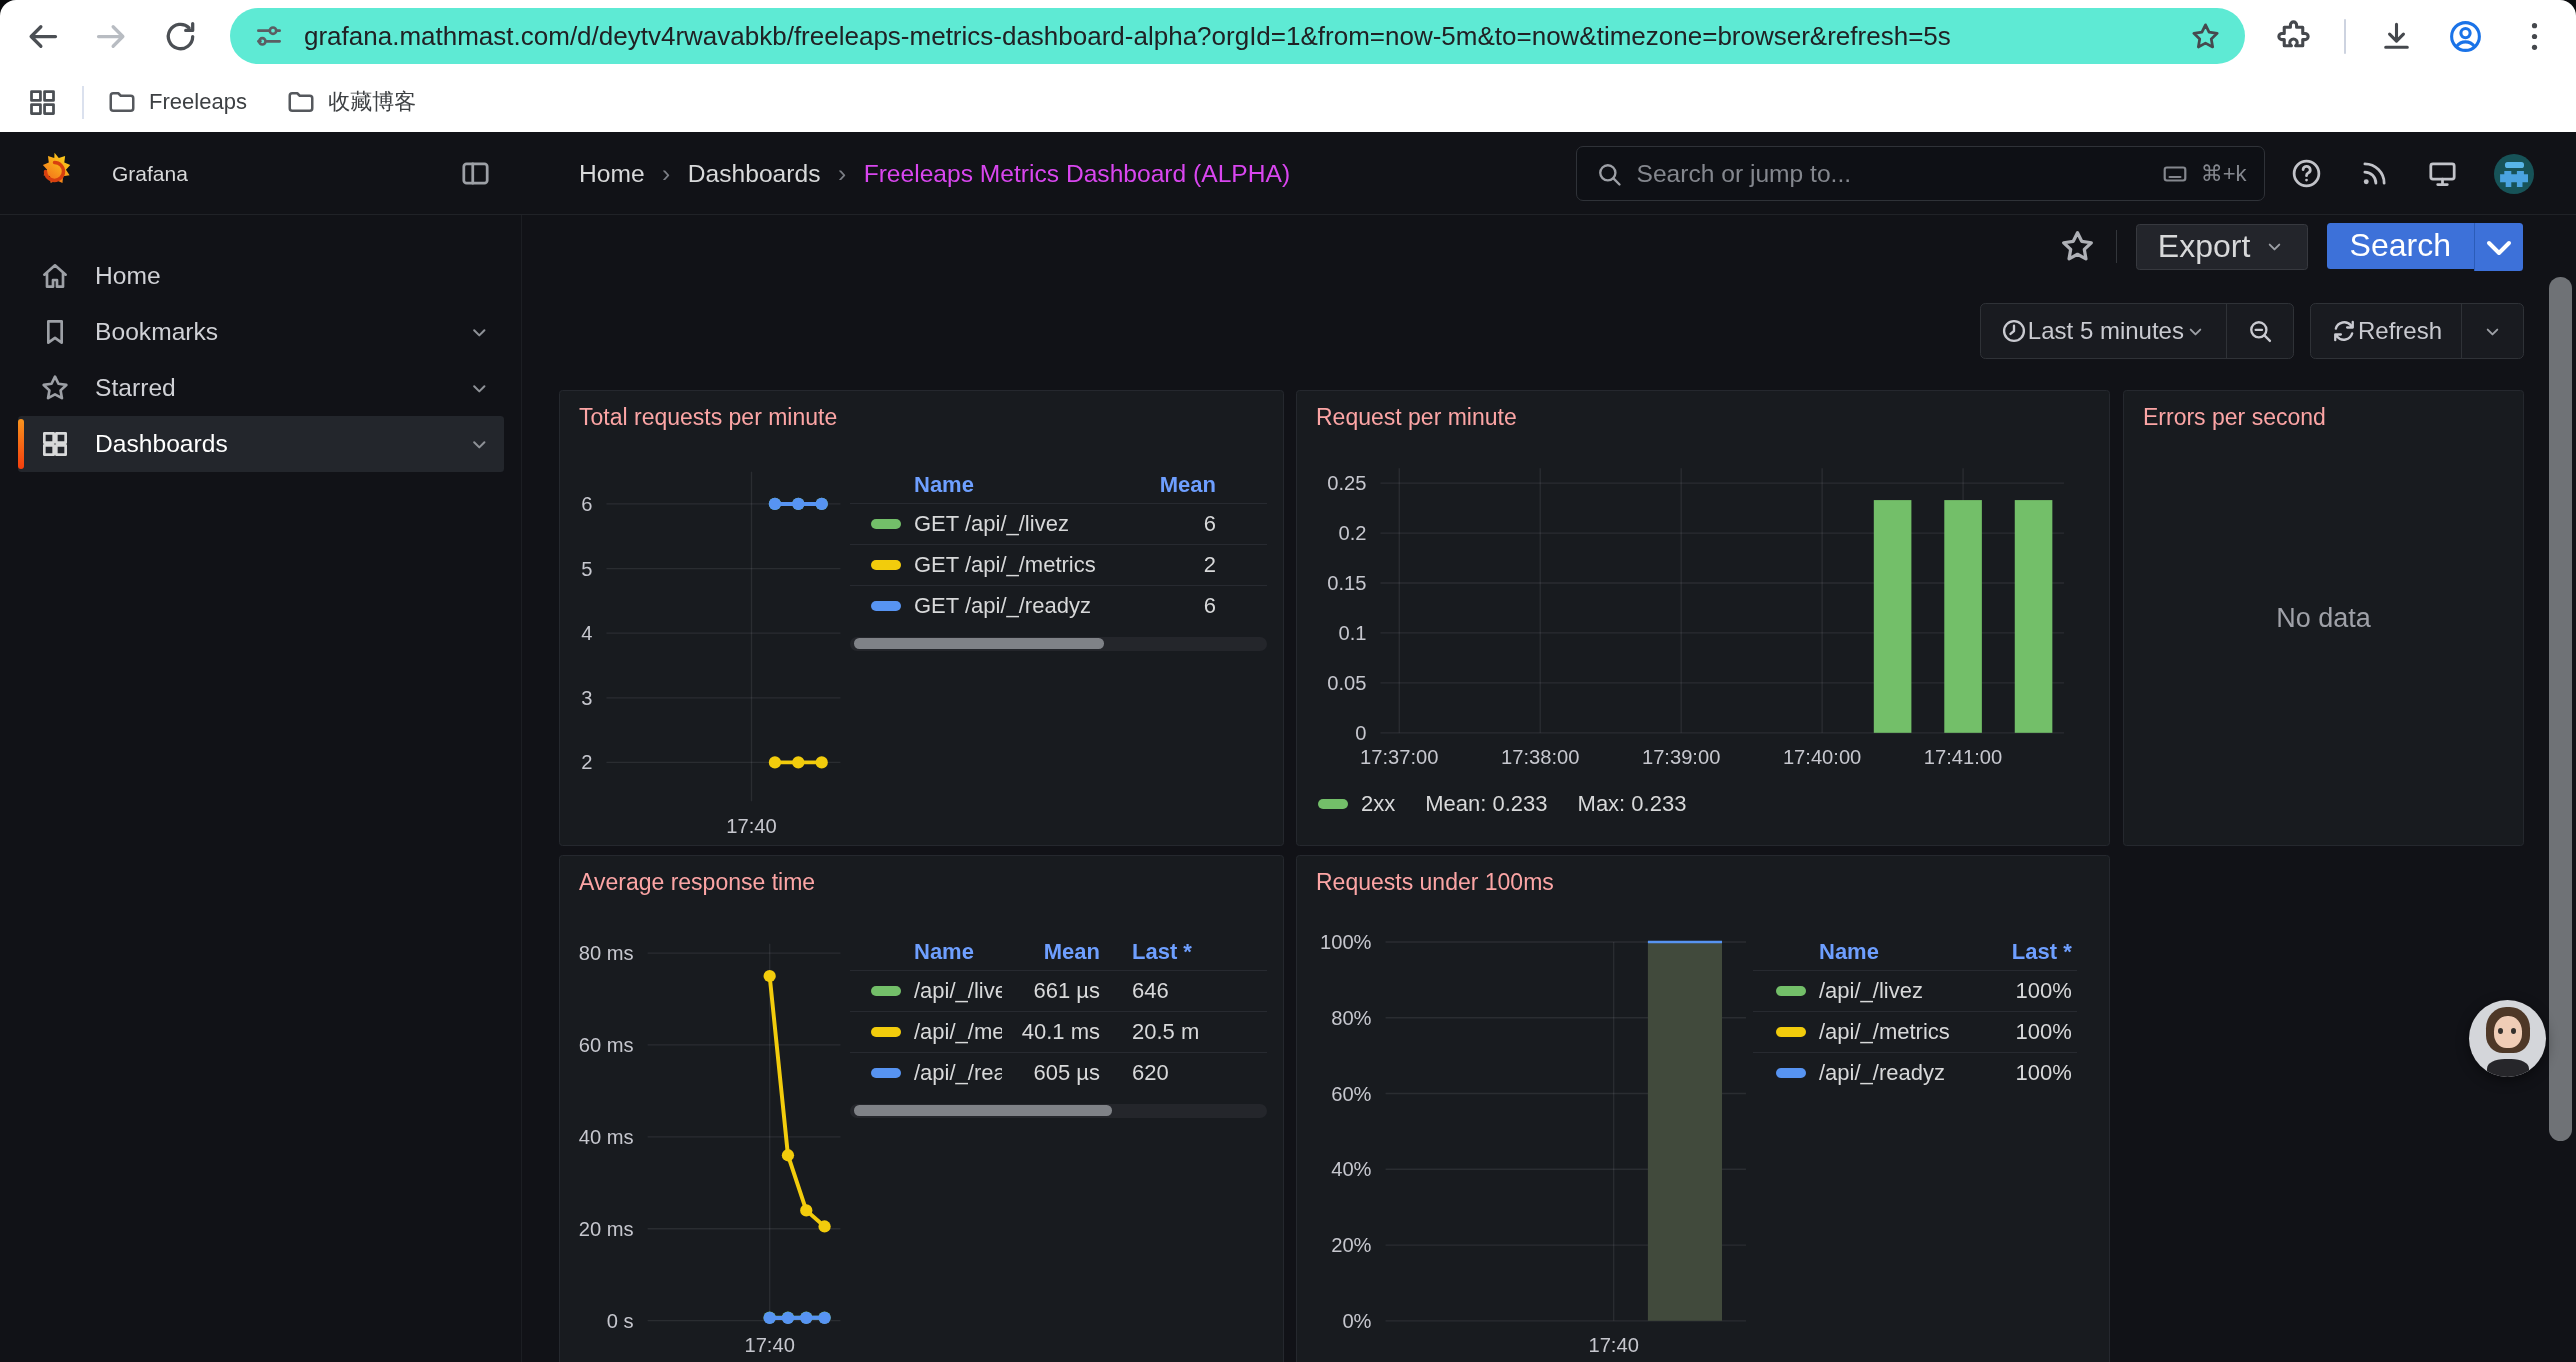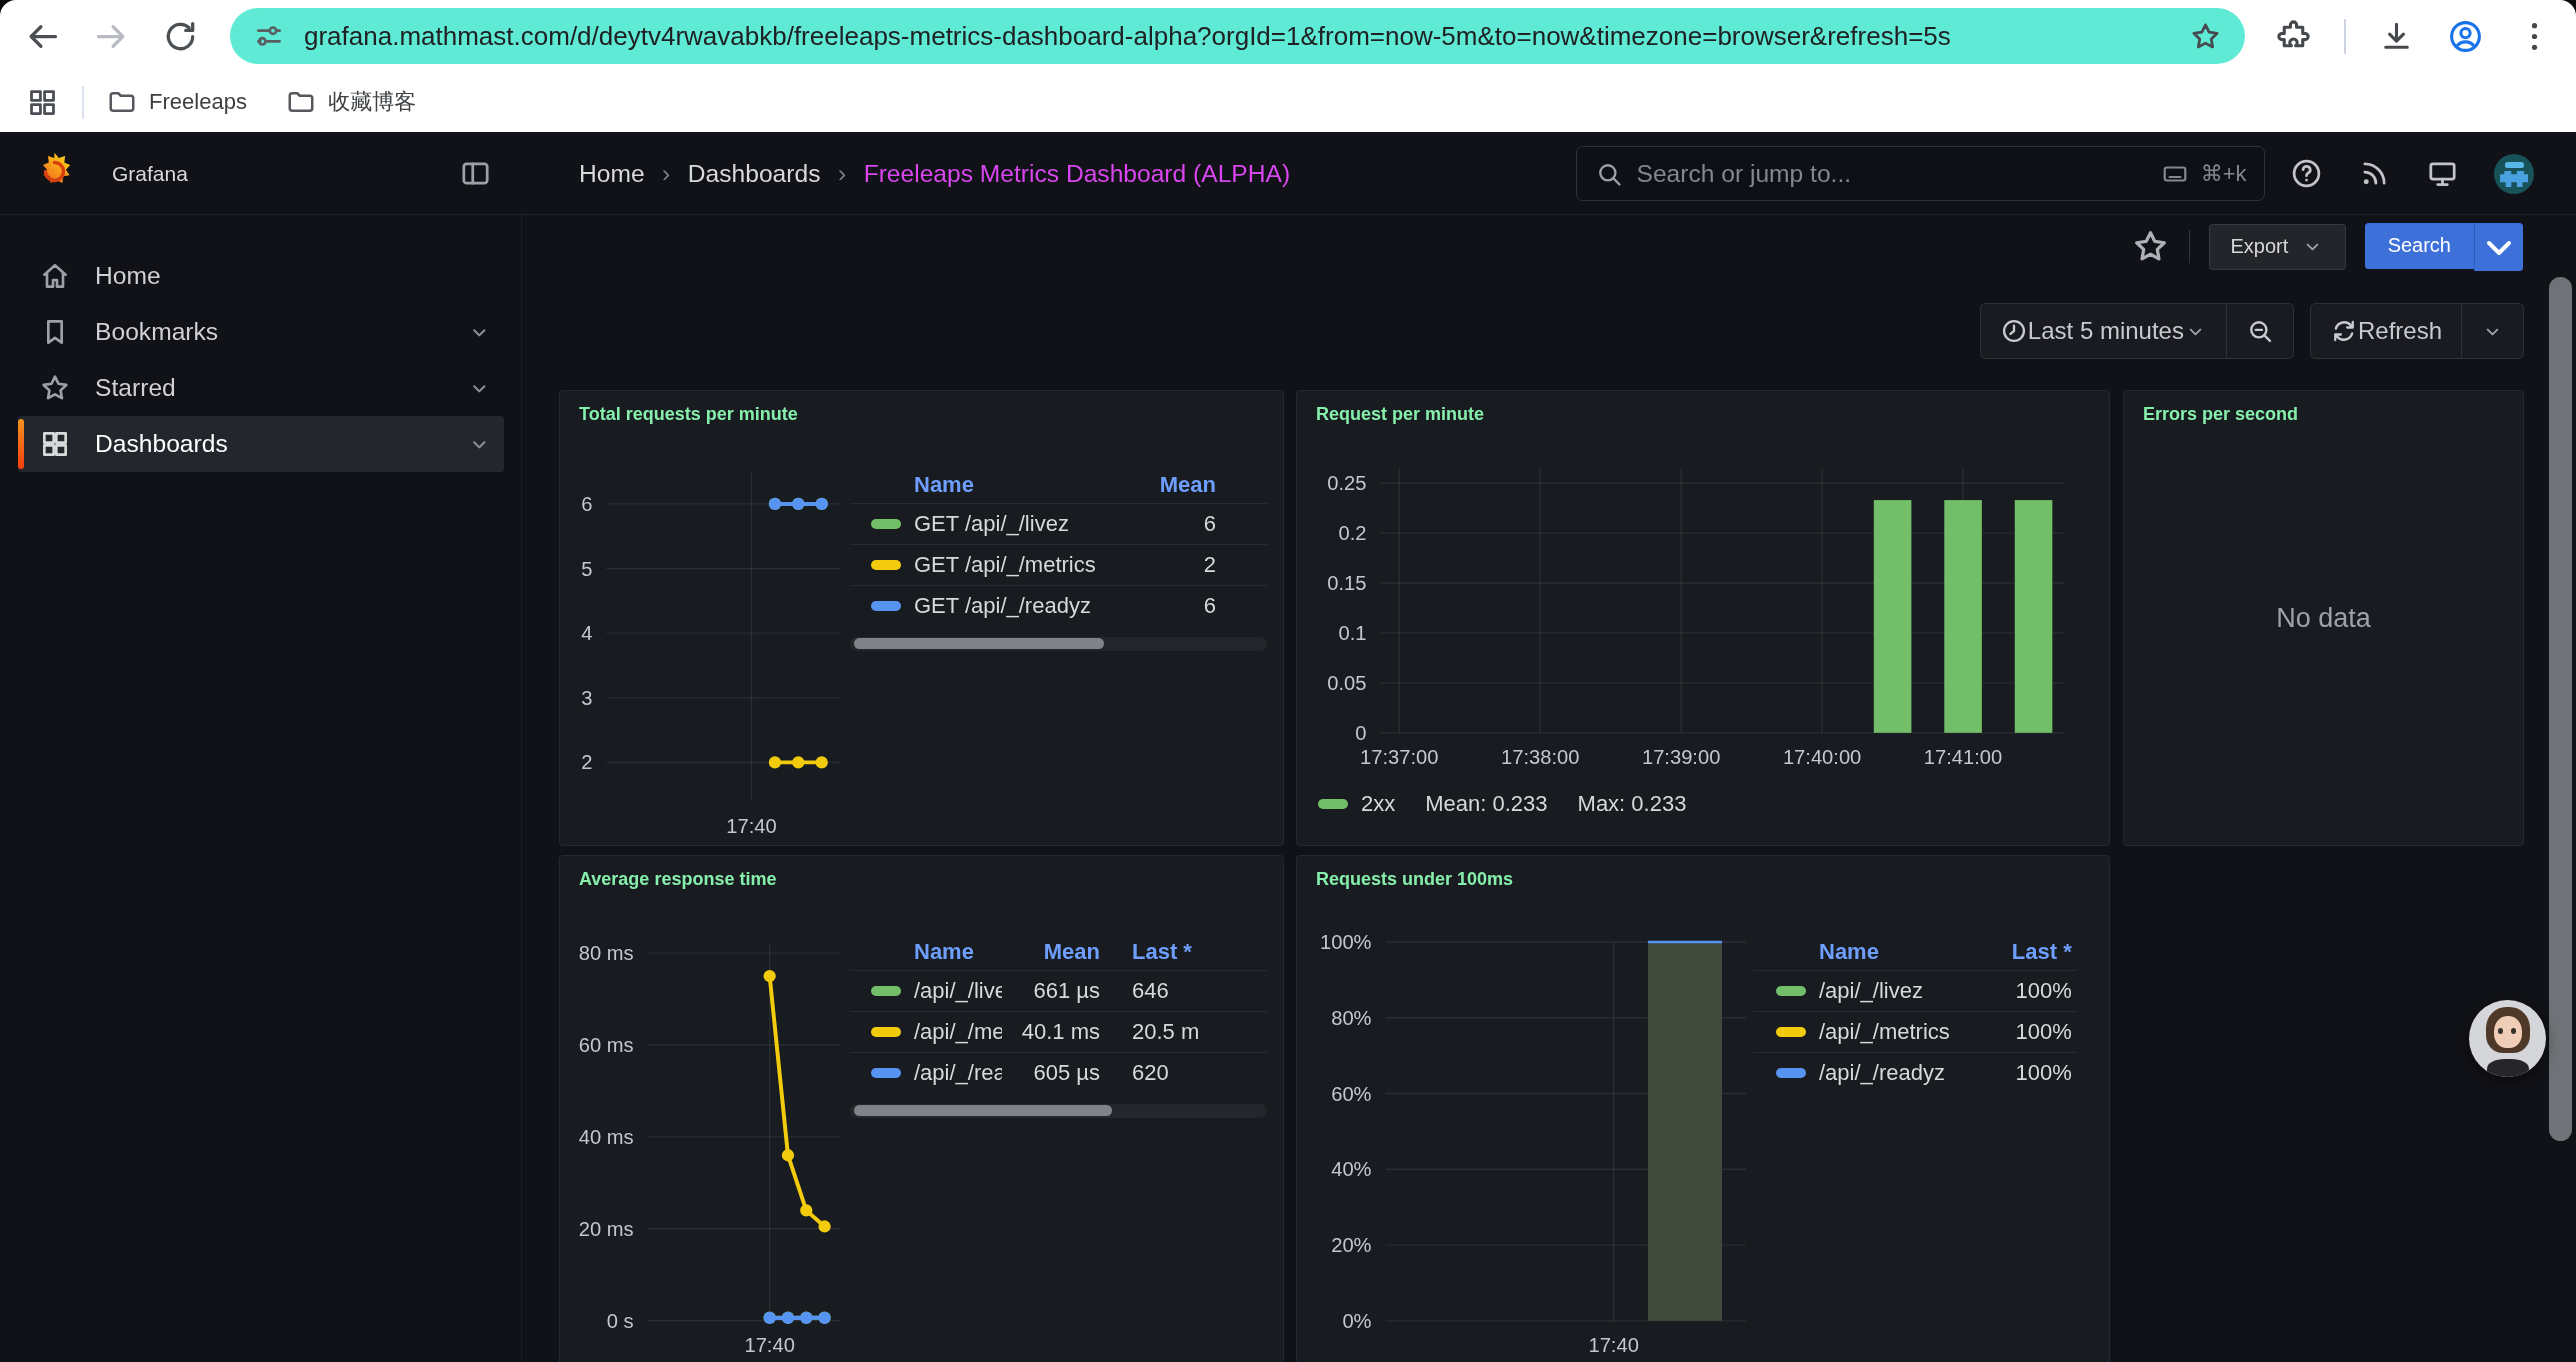--- a/index.html
+++ b/index.html
@@ -55,37 +55,37 @@
   .sitem .chev { width:24.6px; height:24.6px; color:#8e9197; margin-left:auto; margin-right:12.3px; }
   .sitem.active { background:#23262c; color:#ffffff; }
   .sitem.active .si { color:#d8d9da; }
   .sitem.active .abar { position:absolute; left:0px; top:2.6px; bottom:2.6px; width:6.1px; border-radius:3.5px; background:linear-gradient(#f8931e,#f53e0d); }
   .slist { padding-top:33px; display:flex; flex-direction:column; gap:0px; }
 
   .main { position:absolute; top:83px; left:522px; right:0; bottom:0; }
   .subrow { position:absolute; top:7px; right:53px; height:49px; display:flex; align-items:center; gap:19px; }
   .star-btn { width:39px; height:39px; color:#aeb0b6; }
   .vdiv { width:0.9px; height:33px; background:#33363b; }
-  .btn { height:46px; display:flex; align-items:center; gap:12.3px; border-radius:3.5px; font-size:20px; }
+  .btn { height:46px; display:flex; align-items:center; gap:12.3px; border-radius:3.5px; font-size:32px; }
   .btn-export { background:#23252b; border:0.9px solid #37393f; color:#d8d9da; padding:0 21px; }
   .btn .bchev { width:23px; height:23px; color:#9da0a6; }
   .share-group { display:flex; }
   .btn-share { background:#3d71d9; color:#ffffff; padding:0 23px; border-radius:3.5px 0 0 3.5px; font-weight:500; }
   .btn-share-chev { width:49px; background:#3d71d9; border-left:1.8px solid #2b5cb8; border-radius:0 3.5px 3.5px 0; display:flex; align-items:center; justify-content:center; }
   .btn-share-chev .bchev { color:#fff; }
 
   .timerow { position:absolute; top:88px; right:52px; height:56px; display:flex; gap:16px; }
   .tgroup { display:flex; height:56px; border:0.9px solid #2f3237; border-radius:5.3px; background:#191b20; color:#c9cad0; font-size:24px; }
   .tseg { display:flex; align-items:center; padding:0 19px; }
   .tseg + .tseg { border-left:0.9px solid #2f3237; }
   .tseg .tic { width:28px; height:28px; color:#c9cad0; }
   .tseg .chev { width:23px; height:23px; color:#9da0a6; }
 
   .panel { position:absolute; background:#181b1f; border:0.9px solid #25282e; border-radius:3.5px; }
-  .ptitle { position:absolute; left:19px; top:13px; font-size:18px; color:#86efac; font-weight:700; }
+  .ptitle { position:absolute; left:19px; top:13px; font-size:23px; color:#fca5a5; font-weight:400; }
   .chart { position:absolute; left:0; top:0; }
   .nodata { position:absolute; inset:0; display:flex; align-items:center; justify-content:center; font-size:27px; color:#9fa1a8; }
 
   .tbl { position:absolute; font-size:22px; color:#d8d9da; }
   .tbl .hdr { display:flex; height:37px; align-items:center; color:#6e9fff; font-weight:600; padding-left:21px; }
   .tbl .trow { display:flex; height:41px; align-items:center; border-top:0.9px solid #272a30; padding-left:21px; }
   .chip { width:30px; height:10.5px; border-radius:5.3px; margin-right:13px; flex:none; }
   .tc, .hc { white-space:nowrap; }
   .tbl-p1 { left:290px; top:75px; width:417px; }
   .tbl-p1 .hc0 { width:202px; padding-left:43px; }

